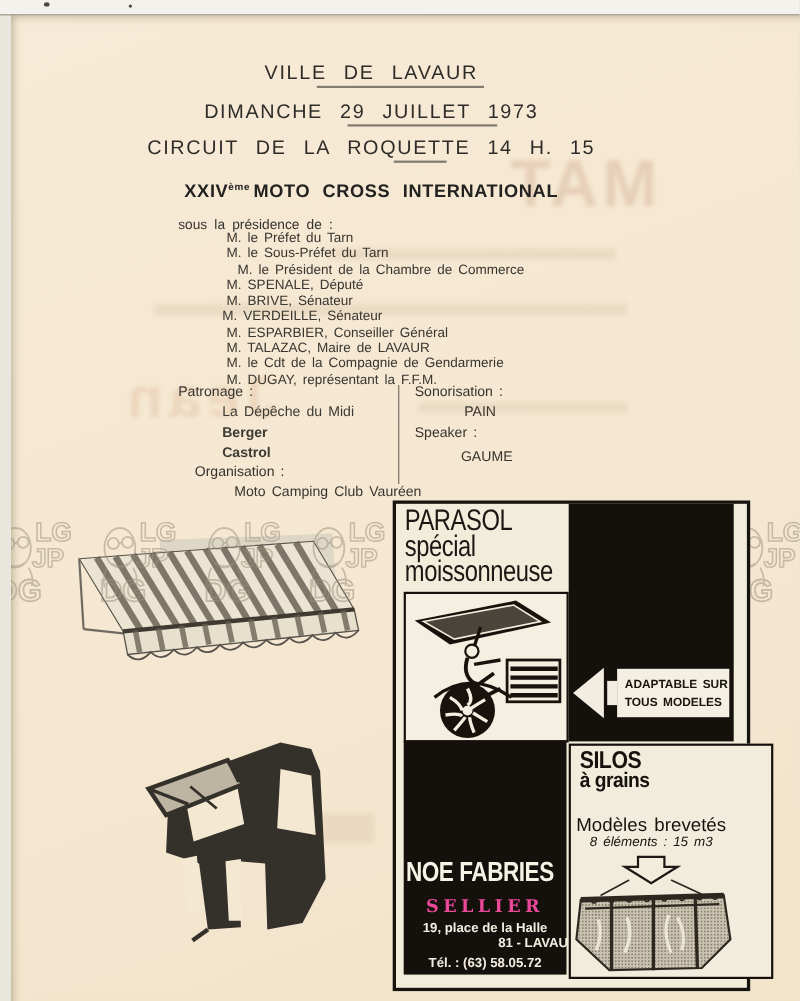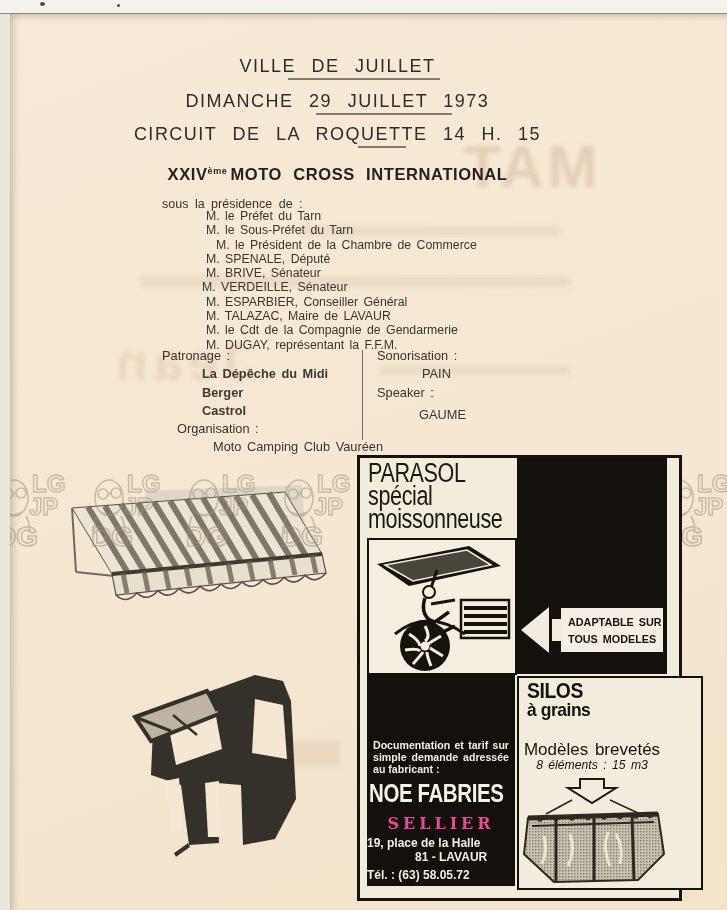--- a/index.html
+++ b/index.html
@@ -42,21 +42,21 @@
     background:#f2ecdb;border:3px solid #17140f;padding:4px;
   }
   .ad-abs{position:absolute;}
   .ad-headline{left:8px;top:4px;line-height:23px;color:#1b1814;font-weight:normal;}
   .ad-headline .hl{font-size:27px;transform:scaleX(.8);transform-origin:left center;letter-spacing:-.5px;white-space:nowrap;}
   .tractor-box{left:7px;top:80px;width:146px;height:133px;border:2px solid #14110c;background:#f4efe0;overflow:hidden;}
   .black-left{left:7px;top:215px;width:148px;height:213px;background:#14110d;color:#f3eee1;}
   .doc{position:absolute;left:6px;top:66px;width:136px;font-size:10.6px;font-weight:bold;line-height:12px;text-align:justify;}
   .brand{position:absolute;left:2px;top:106px;width:144px;font-size:25px;font-weight:bold;white-space:nowrap;transform:scaleX(.82);transform-origin:left center;letter-spacing:-.5px;color:#f6f2e6;}
   .brand2{position:absolute;left:0;top:141px;width:148px;text-align:center;font-family:"DejaVu Serif",serif;font-size:16px;font-weight:bold;letter-spacing:4px;color:#ec4899;}
-  .addr{position:absolute;width:148px;font-size:12px;font-weight:bold;color:#f3eee1;white-space:nowrap;}
+  .addr{position:absolute;width:148px;text-align:center;font-size:12px;font-weight:bold;color:#f3eee1;white-space:nowrap;}
   .black-right{left:157px;top:0;width:150px;height:216px;background:#14110d;}
   .adapt-box{position:absolute;left:44px;top:150px;width:102px;height:44px;background:#f4efe2;color:#181510;
     font-size:10.8px;font-weight:bold;line-height:17px;padding-top:6px;padding-left:7px;box-sizing:border-box;word-spacing:2px;}
   .silos-box{left:157px;top:218px;width:150px;height:210px;border:2px solid #14110c;background:#f2ecdc;color:#16130e;padding-left:32px;}
   .silos-t1{position:absolute;left:8px;top:0px;font-size:22px;font-weight:bold;transform:scaleX(.88);transform-origin:left top;letter-spacing:-.5px;}
   .silos-t2{position:absolute;left:8px;top:21px;font-size:19px;font-weight:bold;transform:scaleX(.92);transform-origin:left top;letter-spacing:-.5px;}
   .silos-sub{position:absolute;left:0;top:62px;width:146px;text-align:center;font-size:17px;word-spacing:2px;}
   .silos-spec{position:absolute;left:0;top:80px;width:146px;text-align:center;font-size:12.2px;font-style:italic;word-spacing:2px;}
   .downarrow{position:absolute;left:44px;top:99px;}
   .silo-art{position:absolute;left:1px;top:120px;}
@@ -71,21 +71,21 @@
 
 <div class="page">
 
   <div class="ghost" style="left:450px;top:118px;font-size:60px;letter-spacing:4px;">MAT</div>
   <div class="ghost" style="left:100px;top:318px;font-size:52px;letter-spacing:6px;color:rgba(205,150,115,.22);">Jean</div>
   <div class="ghostbar" style="left:290px;top:212px;width:260px;height:10px;"></div>
   <div class="ghostbar" style="left:130px;top:262px;width:430px;height:11px;"></div>
   <div class="ghostbar" style="left:370px;top:352px;width:190px;height:9px;"></div>
   <div class="ghostbar" style="left:150px;top:726px;width:180px;height:26px;"></div>
 
-  <div class="center-line h-main" style="top:42px;">VILLE DE JUILLET</div>
+  <div class="center-line h-main" style="top:42px;">VILLE DE LAVAUR</div>
   <div class="underline" style="left:278px;top:64px;width:152px;"></div>
 
   <div class="center-line h-main" style="top:77px;">DIMANCHE 29 JUILLET 1973</div>
   <div class="underline" style="left:306px;top:99px;width:136px;"></div>
 
   <div class="center-line h-main" style="top:110px;">CIRCUIT DE LA ROQUETTE 14 H. 15</div>
   <div class="underline" style="left:348px;top:132px;width:48px;"></div>
 
   <div class="center-line h-event" style="top:151px;"><span>XXIV</span><sup>ème</sup><span>MOTO CROSS INTERNATIONAL</span></div>
 
@@ -97,21 +97,21 @@
     <div>M. SPENALE, Député</div>
     <div>M. BRIVE, Sénateur</div>
     <div style="margin-left:-4px;">M. VERDEILLE, Sénateur</div>
     <div>M. ESPARBIER, Conseiller Général</div>
     <div>M. TALAZAC, Maire de LAVAUR</div>
     <div>M. le Cdt de la Compagnie de Gendarmerie</div>
     <div>M. DUGAY, représentant la F.F.M.</div>
   </div>
 
   <div class="lbl" style="left:152px;top:334px;">Patronage :</div>
-  <div class="val" style="left:192px;top:352px;font-weight:bold;color:#3c3a33;">La Dépêche du Midi</div>
+  <div class="val" style="left:192px;top:352px;font-weight:normal;color:#3c3a33;">La Dépêche du Midi</div>
   <div class="val" style="left:192px;top:371px;font-weight:bold;color:#3c3a33;">Berger</div>
   <div class="val" style="left:192px;top:389px;font-weight:bold;color:#3c3a33;">Castrol</div>
 
   <div class="vdivider"></div>
 
   <div class="lbl" style="left:367px;top:334px;">Sonorisation :</div>
   <div class="val" style="left:412px;top:352px;">PAIN</div>
   <div class="lbl" style="left:367px;top:371px;">Speaker :</div>
   <div class="val" style="left:409px;top:393px;">GAUME</div>
 
@@ -223,21 +223,20 @@
             <path d="M44,124 Q52,115 54,112"></path>
           <path d="M62,126 Q58,116 58,112"></path>
             <path d="M74,116 Q64,110 61,108"></path>
           <path d="M72,96 Q62,102 59,104"></path>
         </g>
         <circle cx="56" cy="106" r="4.5" fill="#f4efe0"></circle>
       </svg>
     </div>
 
     <div class="ad-abs black-left">
-      <div class="doc">Documentation et tarif sur simple demande adressée au fabricant :</div>
       <div class="brand">NOE FABRIES</div>
       <div class="brand2">SELLIER</div>
       <div class="addr" style="top:163px;">19, place de la Halle</div>
       <div class="addr" style="top:177px;margin-left:48px;">81  -  LAVAUR</div>
       <div class="addr" style="top:195px;">Tél. : (63) 58.05.72</div>
     </div>
 
     <div class="ad-abs black-right">
       <svg style="position:absolute;left:2px;top:146px;" width="42" height="52" viewBox="0 0 42 52">
         <polygon points="2,26 30,3 30,49" fill="#f2ede0"></polygon>

